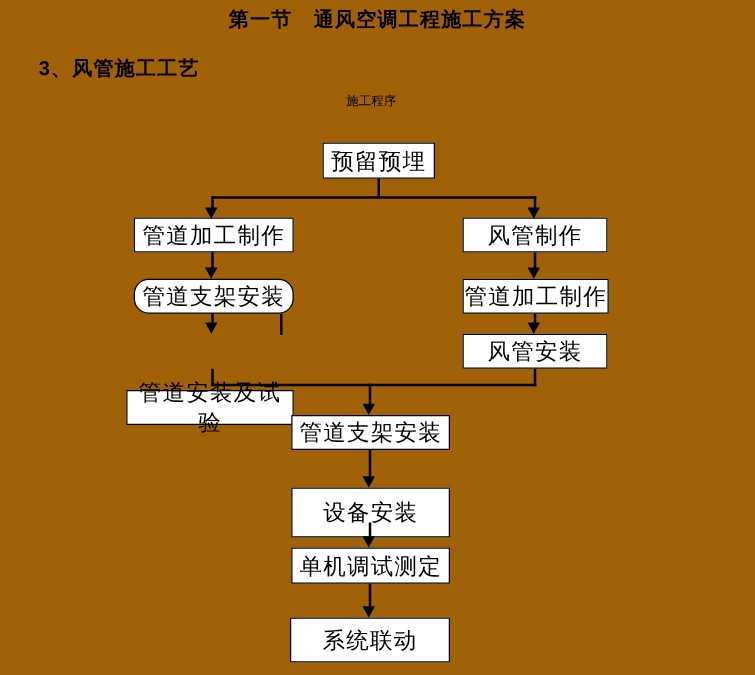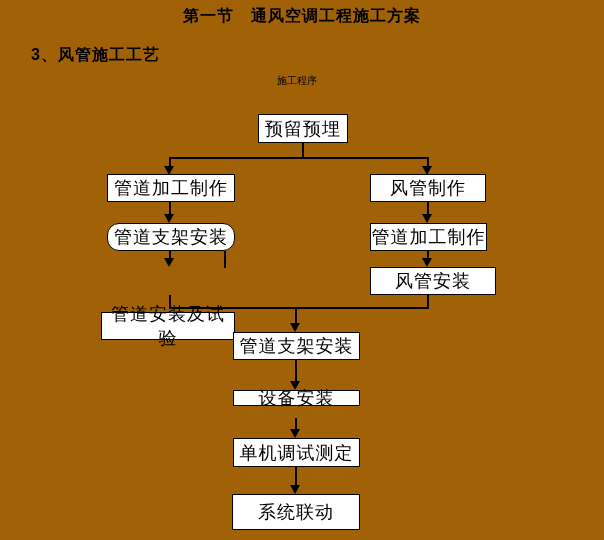--- a/index.html
+++ b/index.html
@@ -47,23 +47,23 @@
     letter-spacing: 1px;
     box-sizing: border-box;
   }
   
   .n-reserve   { left: 258px; top: 114px; width: 90px;  height: 29px; }
   .n-pipefab   { left: 107px; top: 174px; width: 128px; height: 28px; }
   .n-pipesup   { left: 107px; top: 223px; width: 128px; height: 28px; border-radius: 12px; }
   .n-pipeins   { left: 101px; top: 267px; width: 134px; height: 28px; margin-top: 45px; }
   .n-ductfab   { left: 370px; top: 174px; width: 116px; height: 28px; }
   .n-ductsup   { left: 370px; top: 223px; width: 117px; height: 28px; }
-  .n-ductins   { left: 370px; top: 267px; width: 126px; height: 28px; }
+  .n-ductins   { left: 370px; top: 267px; width: 116px; height: 28px; }
   .n-insul     { left: 233px; top: 332px; width: 127px; height: 28px; }
-  .n-equip     { left: 233px; top: 390px; width: 127px; height: 16px; }
+  .n-equip     { left: 233px; top: 390px; width: 127px; height: 40px; }
   .n-single    { left: 233px; top: 438px; width: 127px; height: 29px; }
   .n-system    { left: 232px; top: 494px; width: 128px; height: 36px; }
 
   .line { position: absolute; background: #000000; }
   .arrow-down {
     position: absolute;
     width: 0; height: 0;
     border-left: 5px solid transparent;
     border-right: 5px solid transparent;
     border-top: 9px solid #000000;

